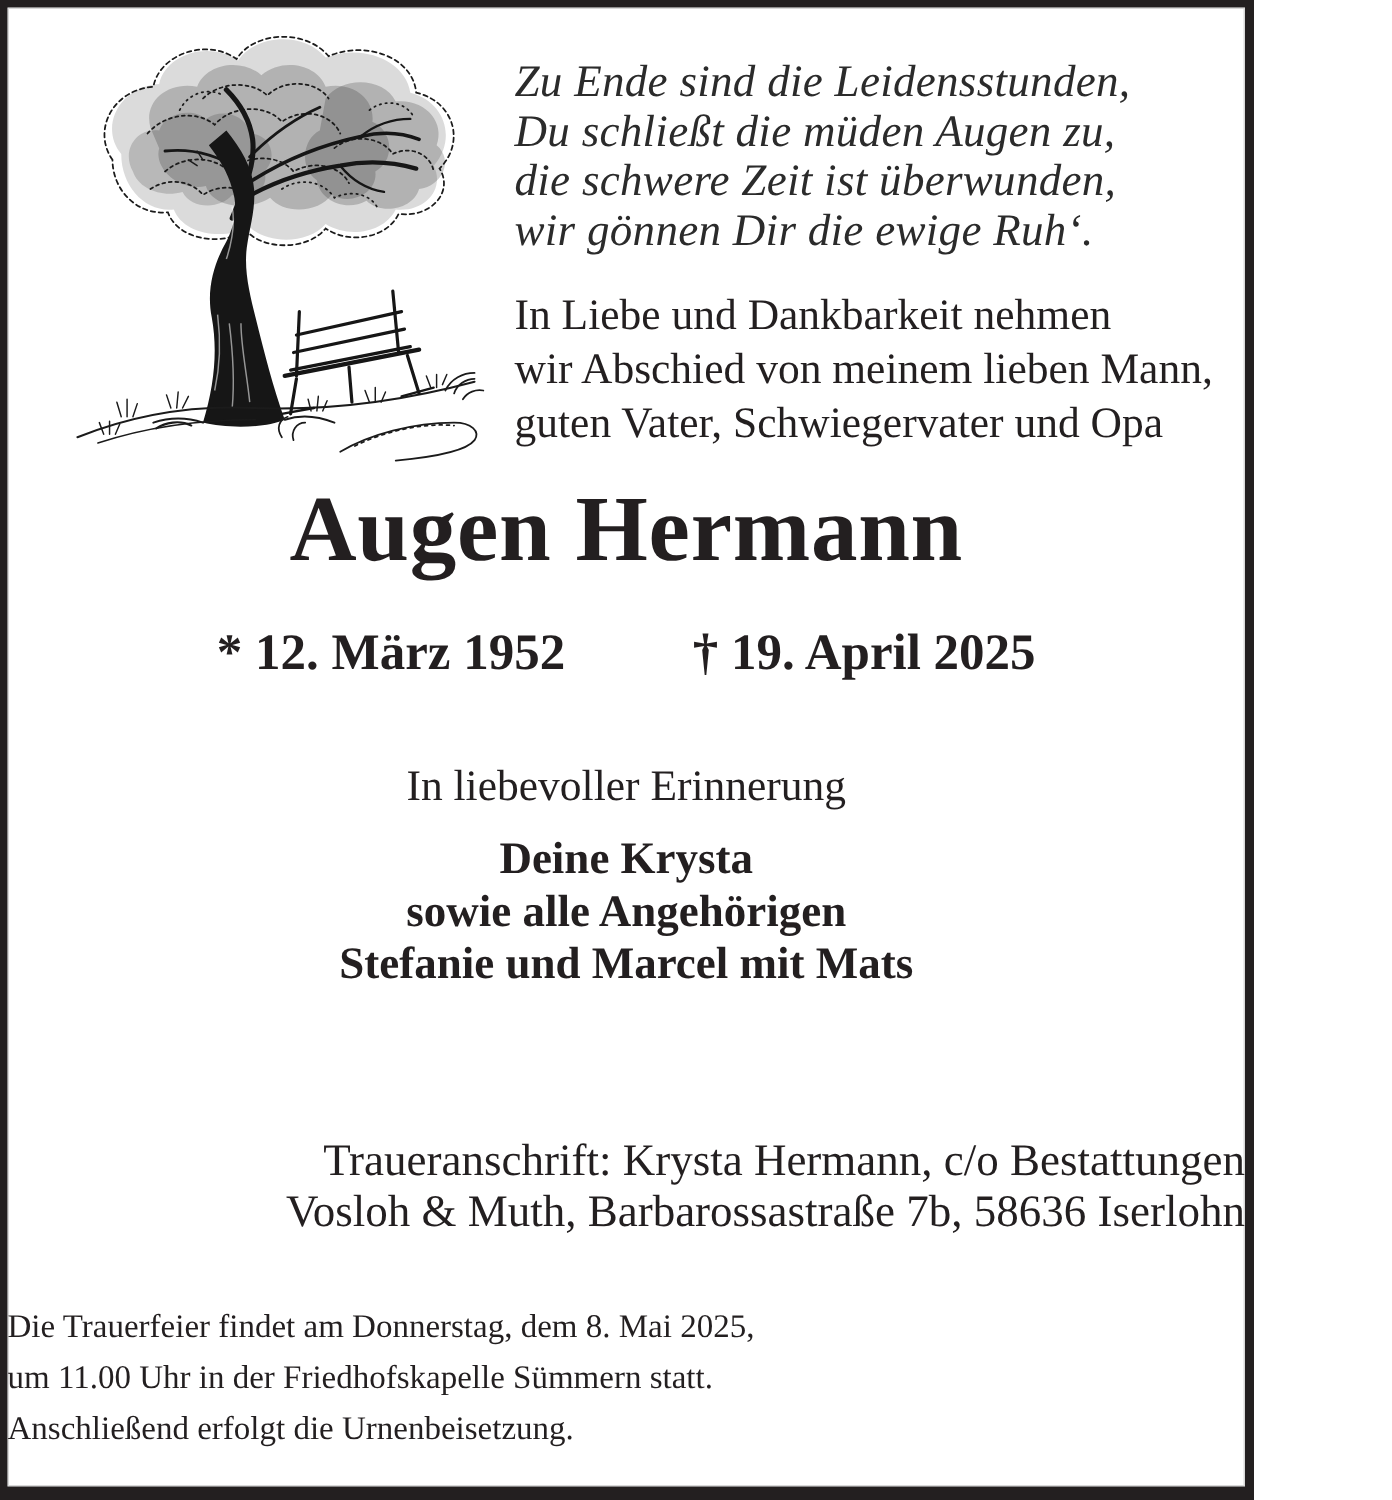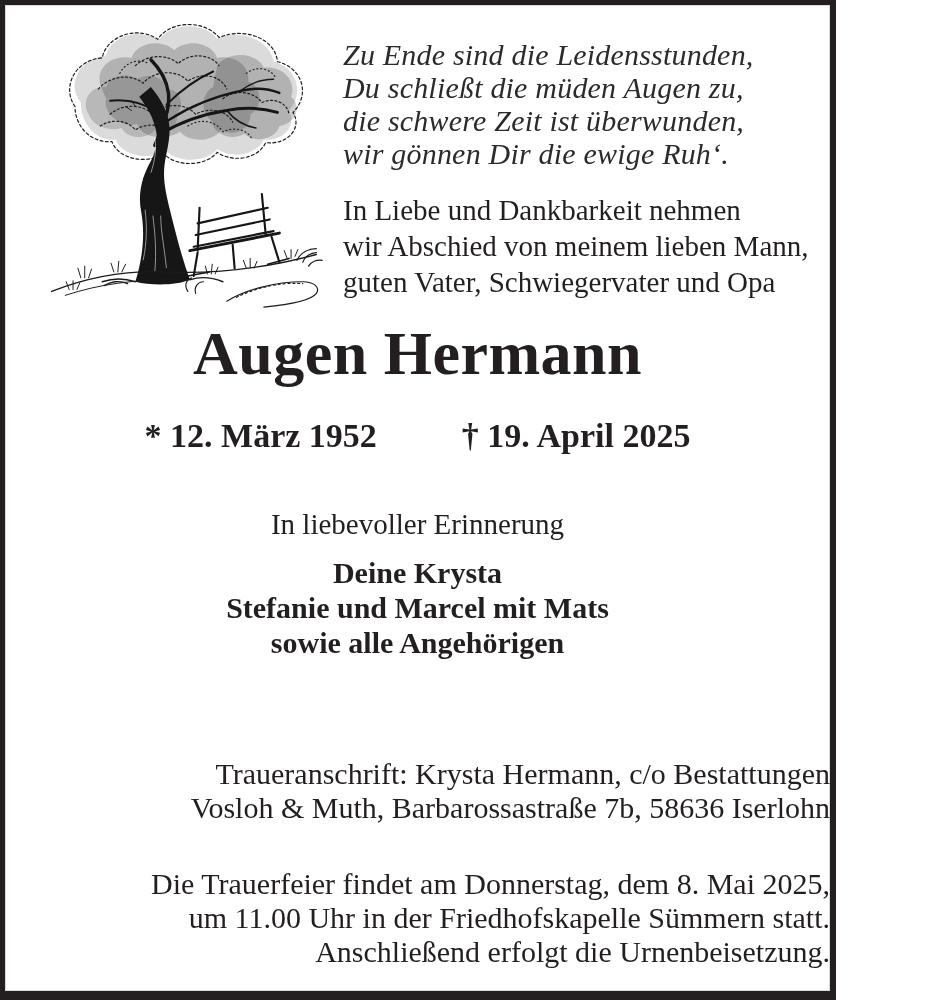--- a/index.html
+++ b/index.html
@@ -98,22 +98,22 @@
     width: 100%;
     text-align: right;
     font-size: 30px;
     line-height: 34px;
   }
   .funeral {
     position: absolute;
     left: 0;
     top: 862px;
     width: 100%;
-    text-align: right;
-    font-size: 30px;
+    text-align: left;
+    font-size: 22px;
     line-height: 34px;
   }
 </style>
 </head>
 <body>
 
 <div class="page">
 
   <div class="illustration">
     <svg viewBox="0 0 292 300" xmlns="http://www.w3.org/2000/svg">
@@ -214,22 +214,22 @@
 
   <div class="dates">
     <span>* 12. März 1952</span>
     <span>† 19. April 2025</span>
   </div>
 
   <div class="remembrance">In liebevoller Erinnerung</div>
 
   <div class="mourners">
     <div>Deine Krysta</div>
+    <div>sowie alle Angehörigen</div>
     <div>Stefanie und Marcel mit Mats</div>
-    <div>sowie alle Angehörigen</div>
   </div>
 
   <div class="address">
     <div>Traueranschrift: Krysta Hermann, c/o Bestattungen</div>
     <div>Vosloh &amp; Muth, Barbarossastraße 7b, 58636 Iserlohn</div>
   </div>
 
   <div class="funeral">
     <div>Die Trauerfeier findet am Donnerstag, dem 8. Mai 2025,</div>
     <div>um 11.00 Uhr in der Friedhofskapelle Sümmern statt.</div>

